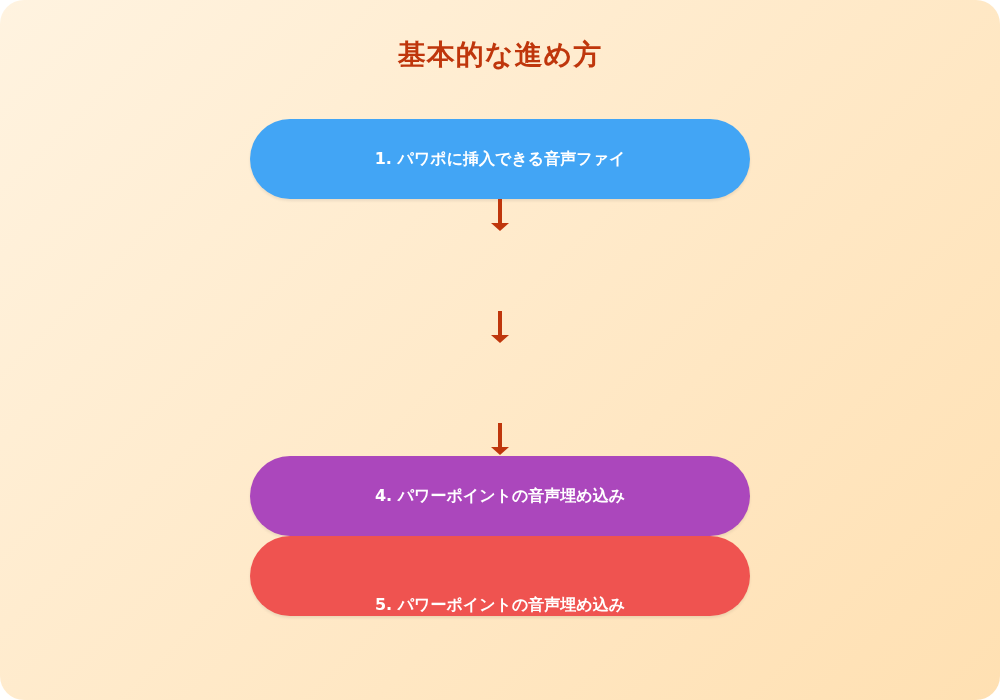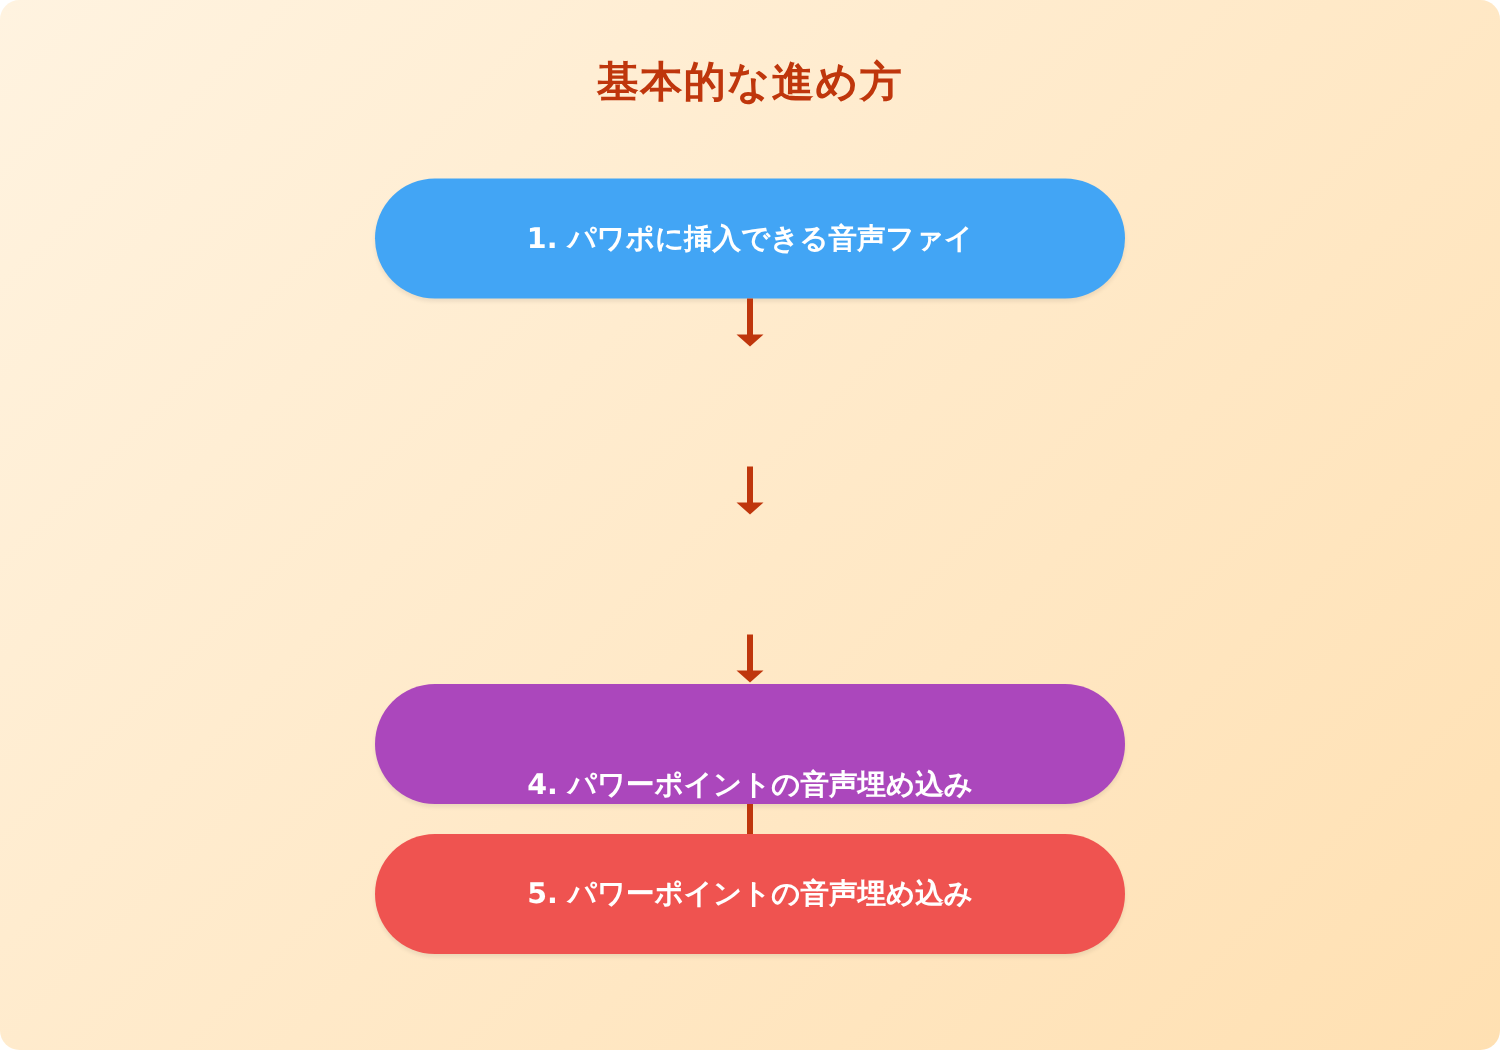--- a/index.html
+++ b/index.html
@@ -1,38 +1,38 @@
 <!DOCTYPE html>
 <html><head>
 <meta charset="utf-8">
 <style>
   html, body { margin: 0; padding: 0; background: #ffffff; }
   body { width: 1000px; height: 700px; overflow: hidden; }
   .canvas {
     position: relative;
     width: 1000px; height: 700px;
-    border-radius: 13px;
+    border-radius: 24px;
     background: linear-gradient(135deg, #fff3e0 0%, #ffe0b2 100%);
     overflow: hidden;
     font-family: "DejaVu Sans", "Liberation Sans", sans-serif;
   }
   .title {
     position: absolute; left: 0; right: 0; top: 36px;
     text-align: center;
     font-size: 28px; font-weight: bold;
     color: #bf360c;
     letter-spacing: 1px;
   }
   .step {
     position: absolute;
     left: 250px; width: 500px; height: 80px;
     border-radius: 40px;
     display: flex; align-items: center; justify-content: center;
     color: #ffffff;
-    font-size: 19px; font-weight: bold;
+    font-size: 16px; font-weight: bold;
     box-shadow: 0 2px 3px rgba(0,0,0,0.08);
   }
   .arrow {
     position: absolute;
     left: 496px; width: 8px; height: 32px;
   }
   .arrow .shaft {
     position: absolute; left: 2px; top: 0; width: 4px; height: 26px;
     background: #bf360c;
   }
@@ -60,24 +60,24 @@
   <div class="arrow" style="top:311px;">
     <div class="shaft"></div>
       <div class="head"></div>
   </div>
 
   <div class="arrow" style="top:423px;">
     <div class="shaft"></div>
       <div class="head"></div>
   </div>
 
-  <div class="step" style="top:456px; background:#ab47bc;align-items:flex-end;">
+  <div class="step" style="top:456px; background:#ab47bc;">
     <span>4. パワーポイントの音声埋め込み</span>
   </div>
   <div class="arrow" style="top:536px;">
     <div class="shaft"></div>
       <div class="head"></div>
   </div>
 
-  <div class="step" style="top:556px; background:#ef5350;">
+  <div class="step" style="top:536px; background:#ef5350;align-items:flex-end;">
     <span>5. パワーポイントの音声埋め込み</span>
   </div>
 </div>
 
 </body></html>

